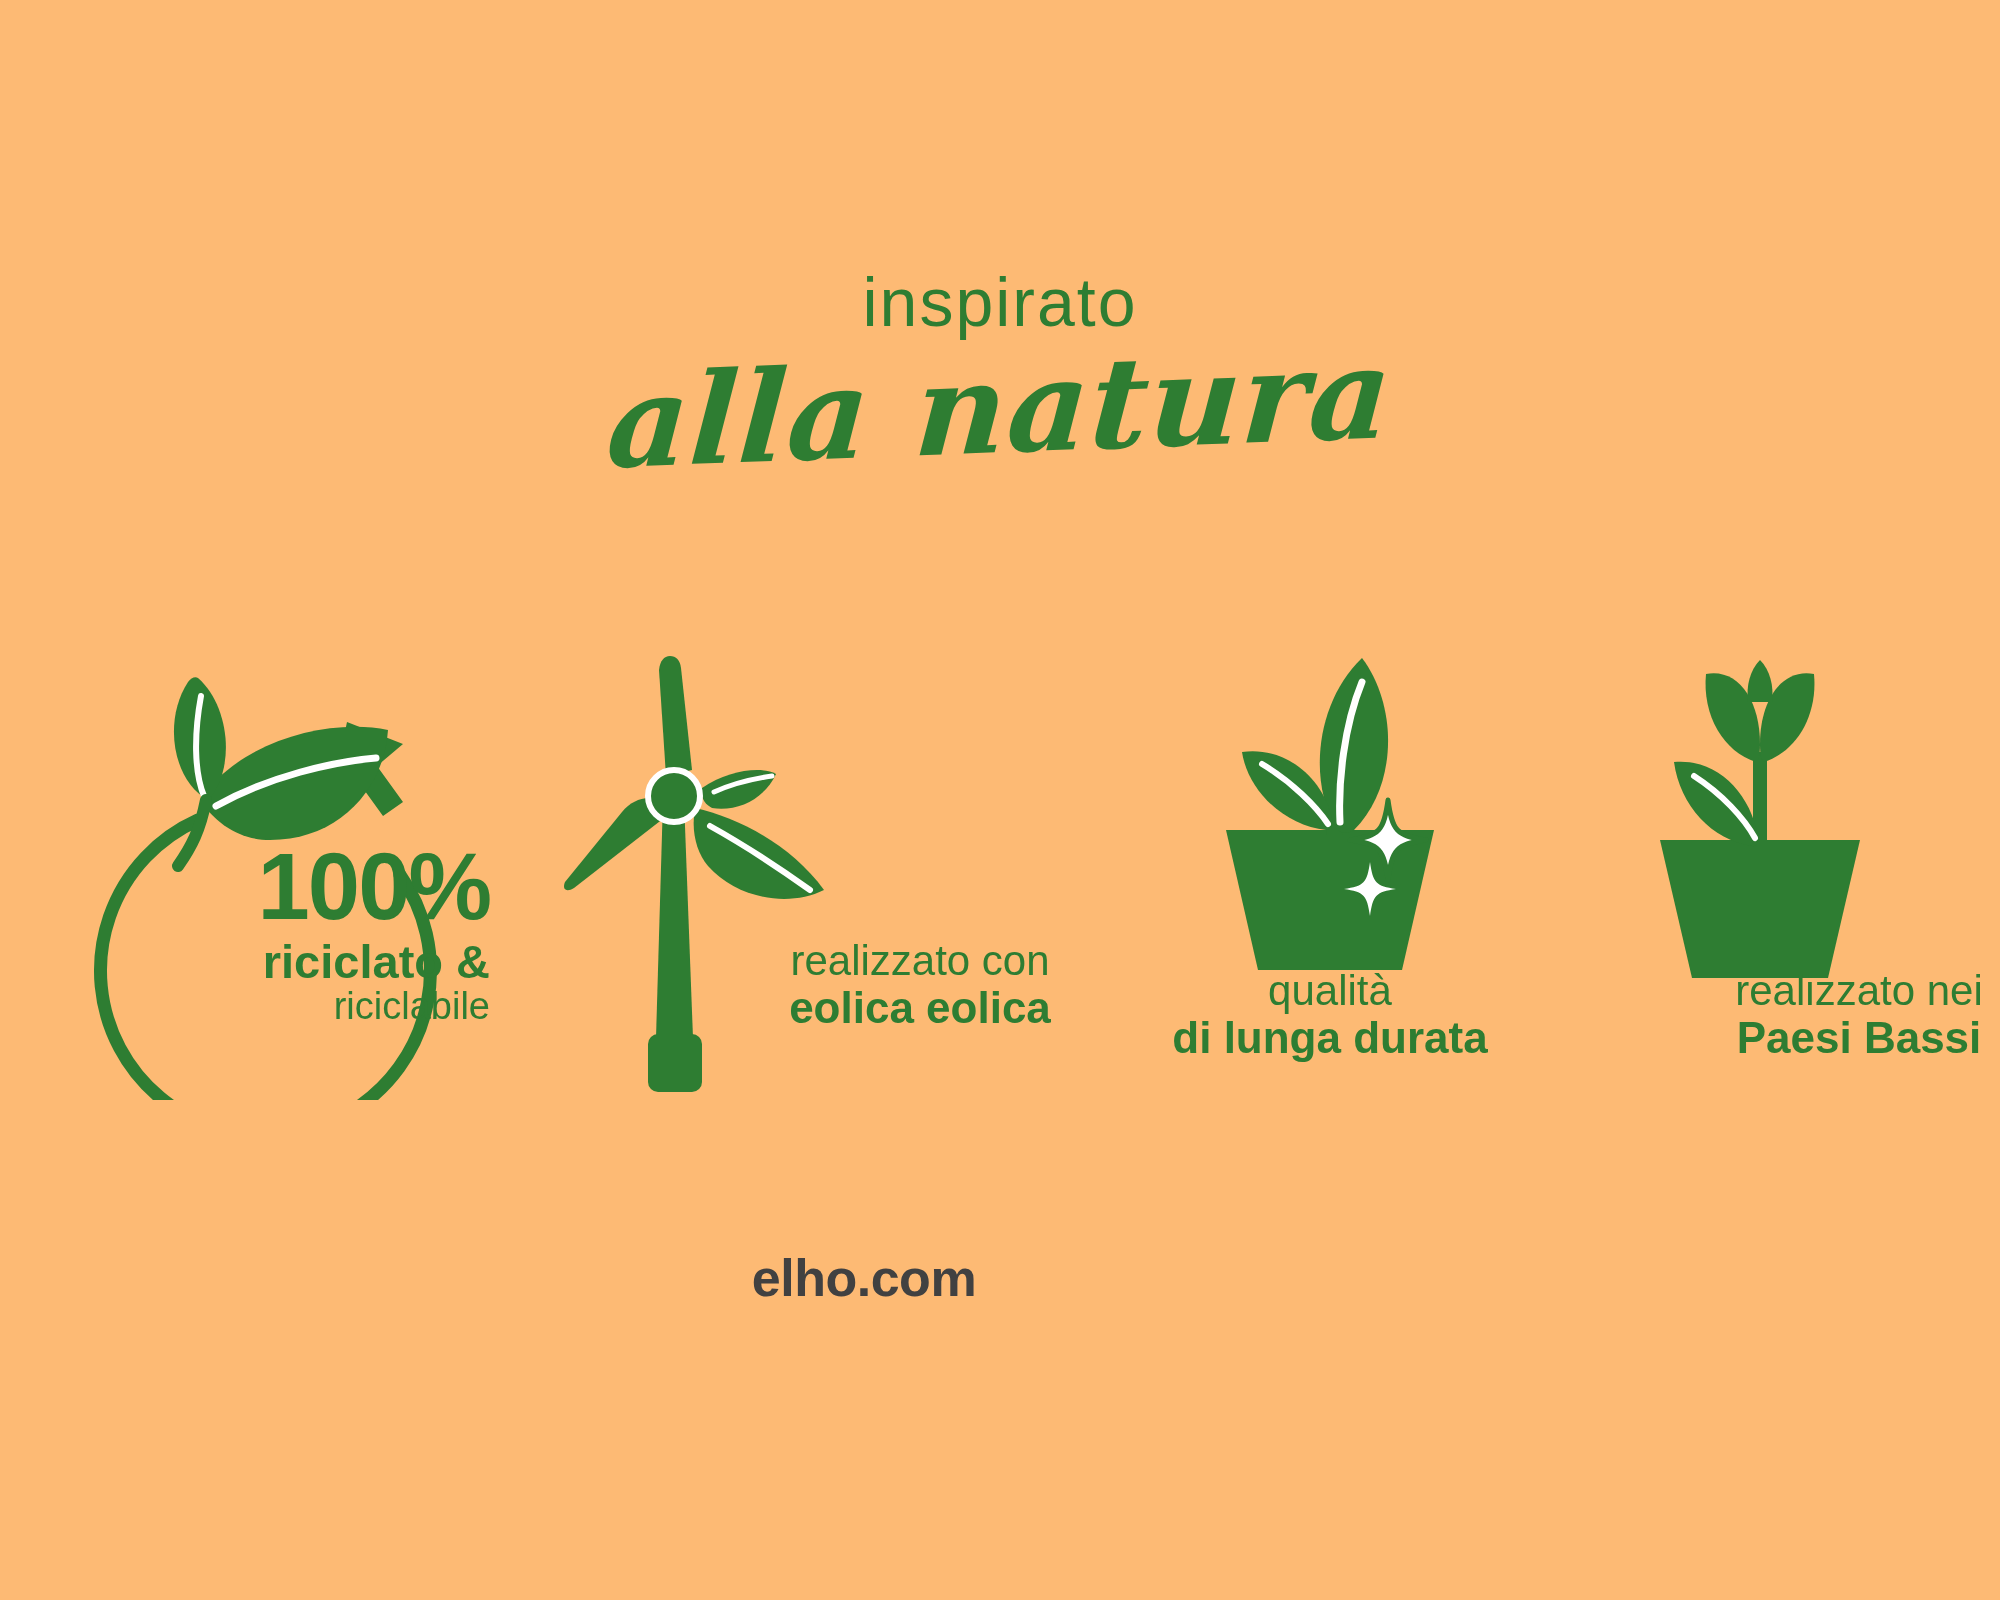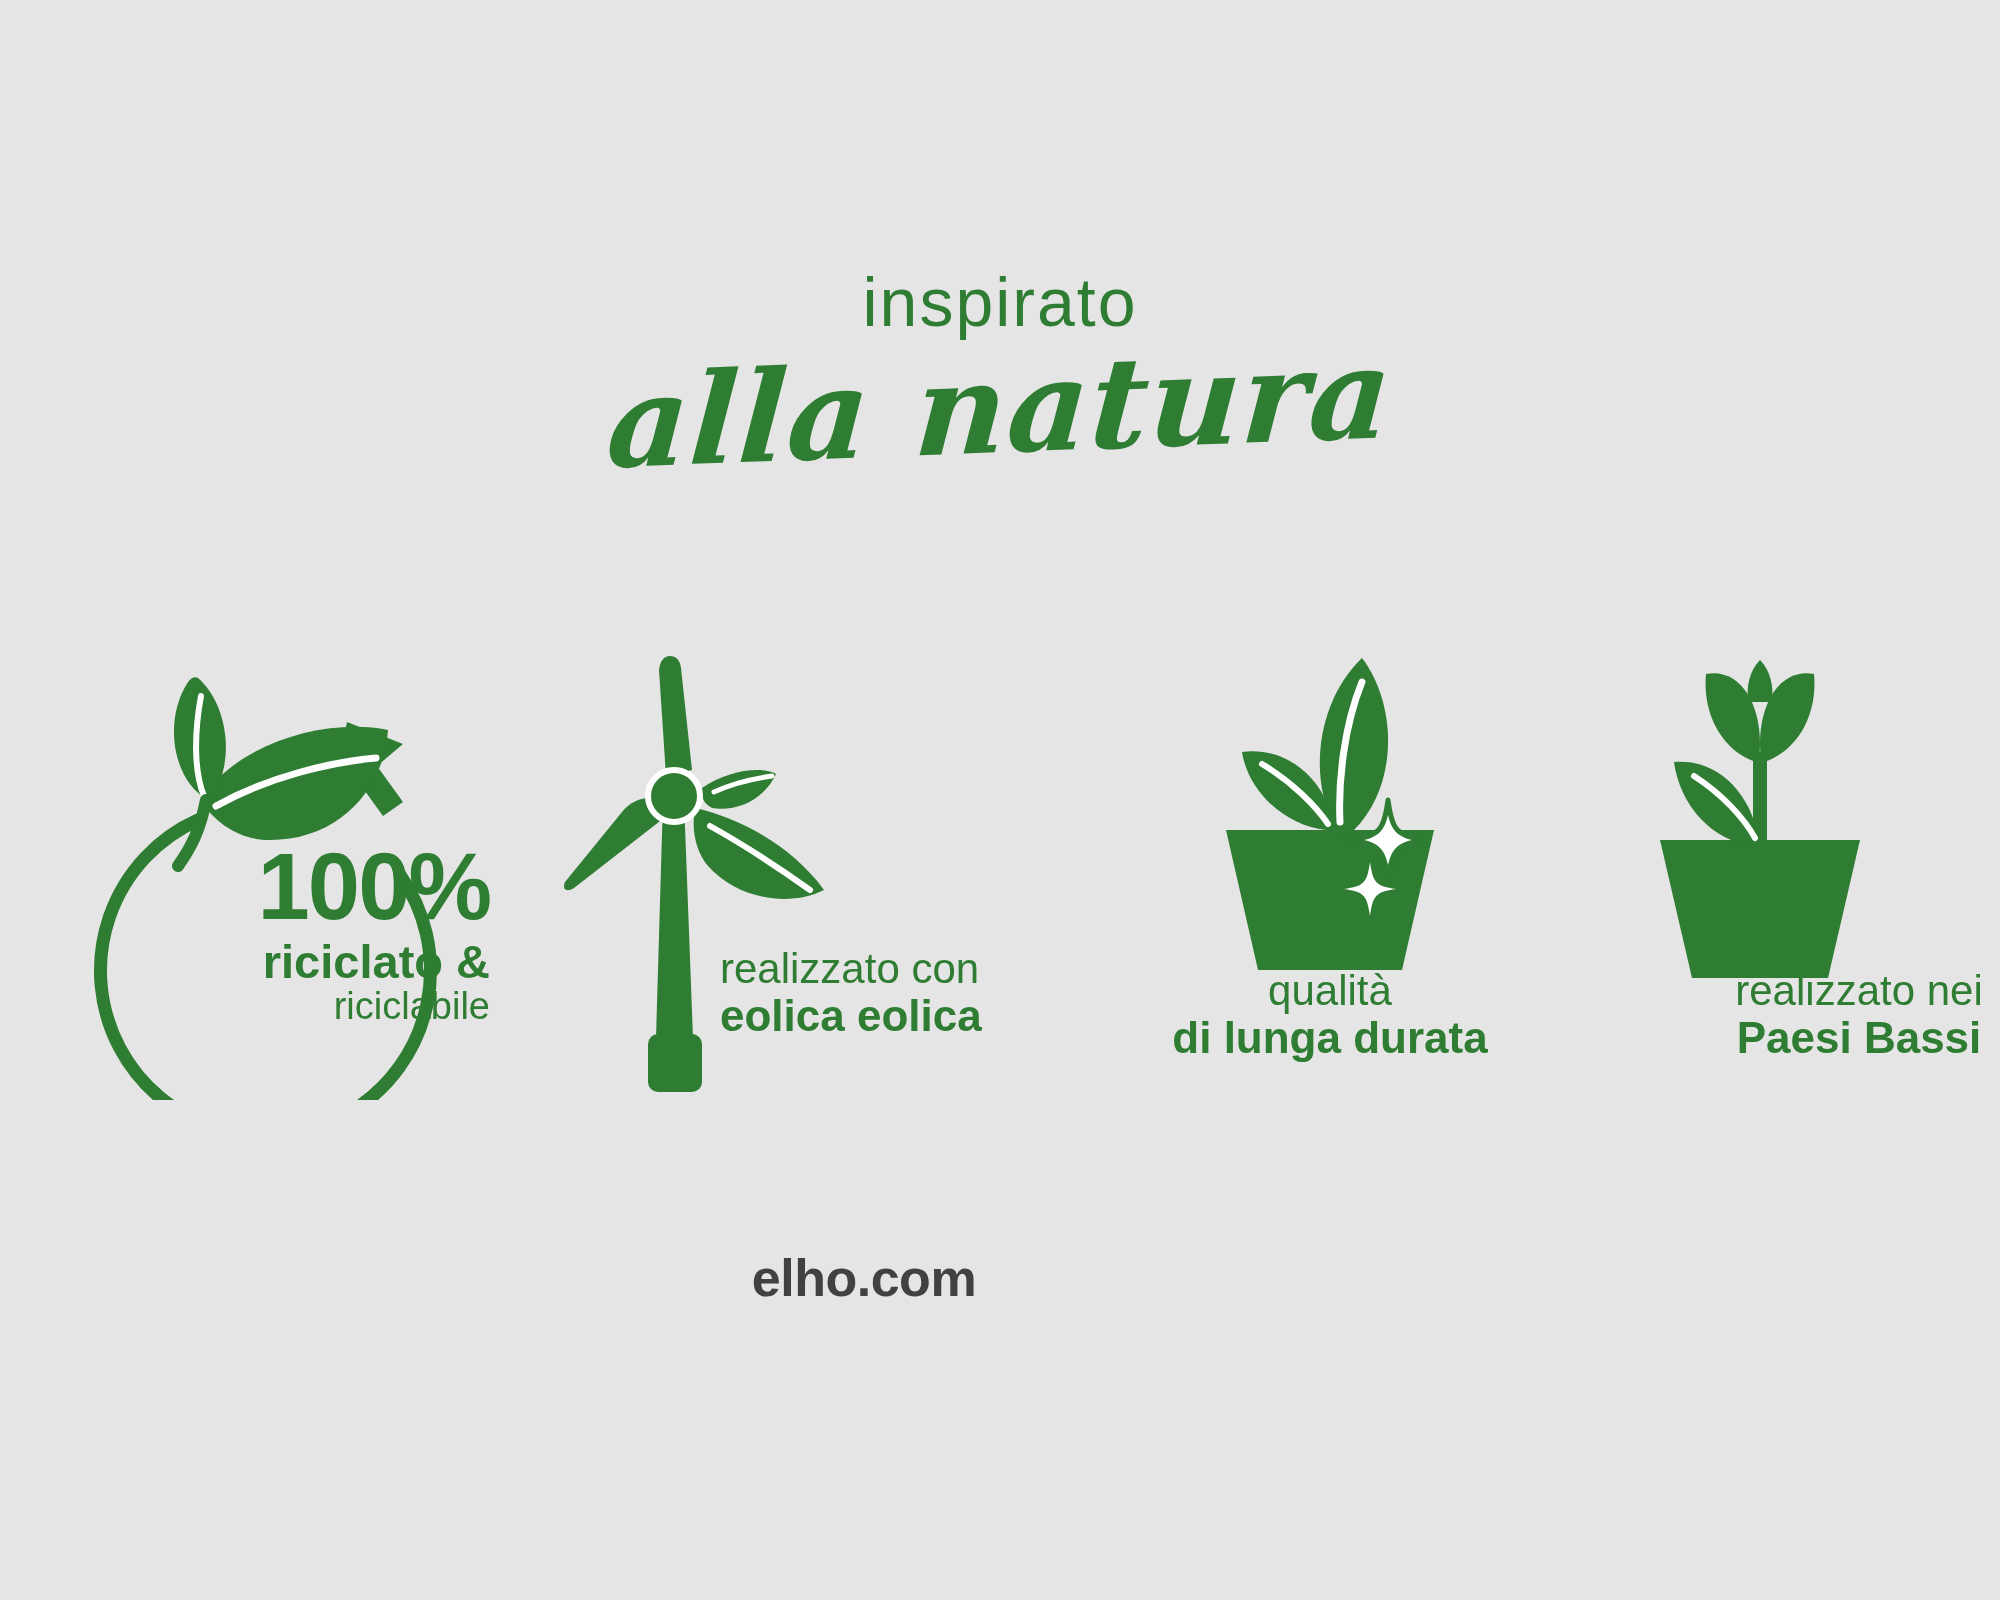--- a/index.html
+++ b/index.html
@@ -4,21 +4,21 @@
 <style>
   html, body {
     margin: 0;
     padding: 0;
     background: #ffffff;
   }
   #page {
     position: relative;
     width: 2000px;
     height: 1600px;
-    background: #e5e5e5;
+    background: #fdba74;
     overflow: hidden;
     font-family: "Liberation Sans", sans-serif;
     text-decoration: underline;
   }
 
   
   .headline {
     position: absolute;
     left: 0;
     top: 268px;
@@ -80,21 +80,21 @@
   }
   .cap-bold {
     font-family: "Liberation Sans", sans-serif;
     font-weight: 700;
     font-size: 44px;
     letter-spacing: 0px;
     white-space: nowrap;
     margin-top: 4px;
   }
 
-  #cap-wind    { left: 560px; top: 300px; width: 560px; text-align: left; padding-left: 160px; box-sizing: border-box; margin-top: 8px; }
+  #cap-wind    { left: 560px; top: 300px; width: 560px; text-align: center; padding-left: 160px; box-sizing: border-box; }
   #cap-quality { left: 1100px; top: 330px; width: 460px; }
   #cap-origin  { left: 1629px; top: 330px; width: 460px; }
 
   
   .footer {
     position: absolute;
     left: 0;
     top: 1248px;
     width: 1728px;
     text-align: center;

